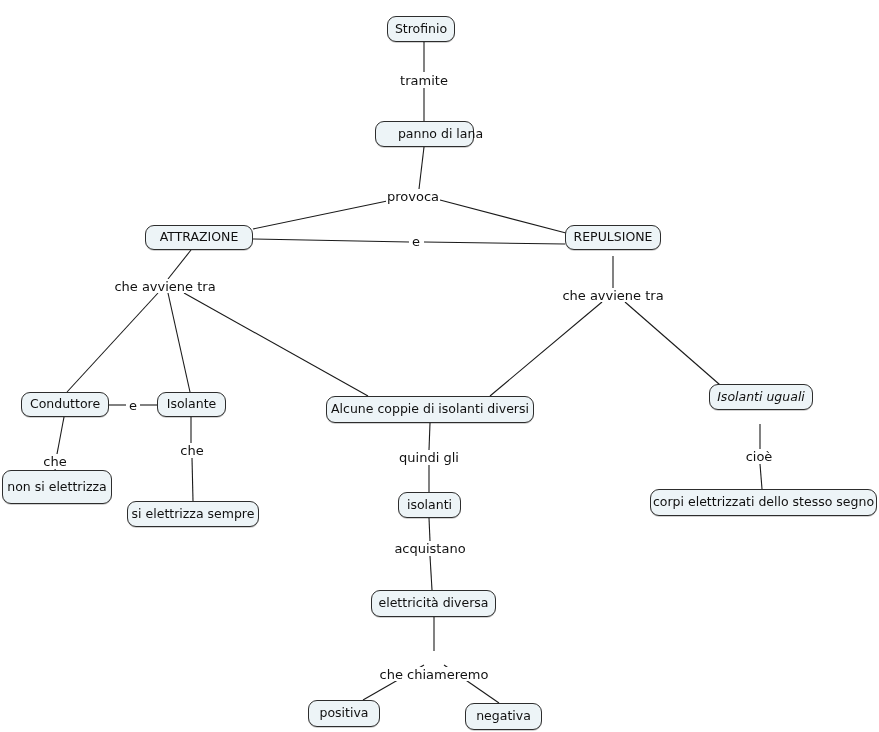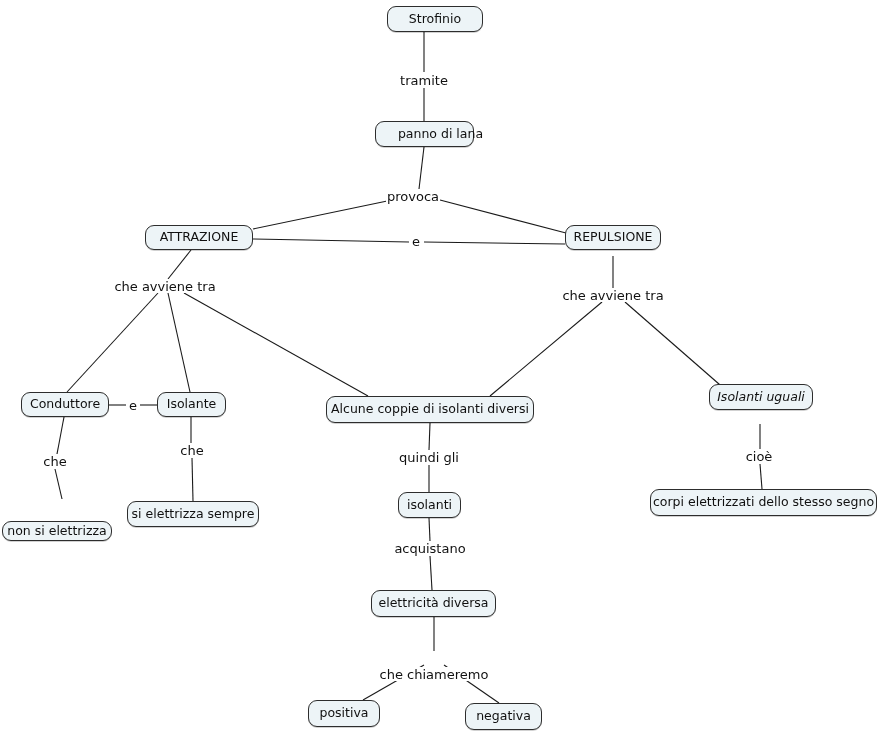--- a/index.html
+++ b/index.html
@@ -82,29 +82,29 @@
       <line x1="429" y1="465" x2="429" y2="492" stroke="#1a1a1a" stroke-width="1.1"></line>
       <line x1="429" y1="518" x2="430" y2="541" stroke="#1a1a1a" stroke-width="1.1"></line>
       <line x1="430" y1="556" x2="432" y2="590" stroke="#1a1a1a" stroke-width="1.1"></line>
       <line x1="760" y1="424" x2="760" y2="449" stroke="#1a1a1a" stroke-width="1.1"></line>
       <line x1="760" y1="464" x2="762" y2="489" stroke="#1a1a1a" stroke-width="1.1"></line>
       <line x1="434" y1="617" x2="434" y2="651" stroke="#1a1a1a" stroke-width="1.1"></line>
       <line x1="424" y1="665" x2="363" y2="700" stroke="#1a1a1a" stroke-width="1.1"></line>
       <line x1="444" y1="665" x2="499" y2="703" stroke="#1a1a1a" stroke-width="1.1"></line>
     </svg>
   <div id="nodes-layer">
-      <div class="node" style="left: 387px; top: 6px; width: 96px; height: 26px;">Strofinio</div>
+      <div class="node" style="left: 387px; top: 16px; width: 68px; height: 26px;">Strofinio</div>
       <div class="node" style="left: 375px; top: 121px; width: 99px; height: 26px; padding-left: 42px;">panno di lana</div>
       <div class="node" style="left: 145px; top: 225px; width: 108px; height: 25px;">ATTRAZIONE</div>
       <div class="node" style="left: 565px; top: 225px; width: 96px; height: 25px;">REPULSIONE</div>
       <div class="node" style="left: 21px; top: 392px; width: 88px; height: 25px;">Conduttore</div>
       <div class="node" style="left: 157px; top: 392px; width: 69px; height: 25px;">Isolante</div>
       <div class="node" style="left: 326px; top: 396px; width: 208px; height: 27px;">Alcune coppie di isolanti diversi</div>
       <div class="node" style="left: 709px; top: 384px; width: 104px; height: 26px; font-style: italic;">Isolanti uguali</div>
-      <div class="node" style="left: 2px; top: 521px; width: 110px; height: 20px;">non si elettrizza</div>
+      <div class="node" style="left: 2px; top: 470px; width: 110px; height: 34px;">non si elettrizza</div>
       <div class="node" style="left: 127px; top: 501px; width: 132px; height: 26px;">si elettrizza sempre</div>
       <div class="node" style="left: 398px; top: 492px; width: 63px; height: 26px;">isolanti</div>
       <div class="node" style="left: 650px; top: 489px; width: 227px; height: 27px;">corpi elettrizzati dello stesso segno</div>
       <div class="node" style="left: 371px; top: 590px; width: 125px; height: 27px;">elettricità diversa</div>
       <div class="node" style="left: 308px; top: 700px; width: 72px; height: 27px;">positiva</div>
       <div class="node" style="left: 465px; top: 703px; width: 77px; height: 27px;">negativa</div>
     </div>
   <div id="labels-layer">
       <div class="link-label" style="left: 397px; top: 73px; width: 54px; height: 14px;">tramite</div>
       <div class="link-label" style="left: 386px; top: 189px; width: 54px; height: 14px;">provoca</div>

